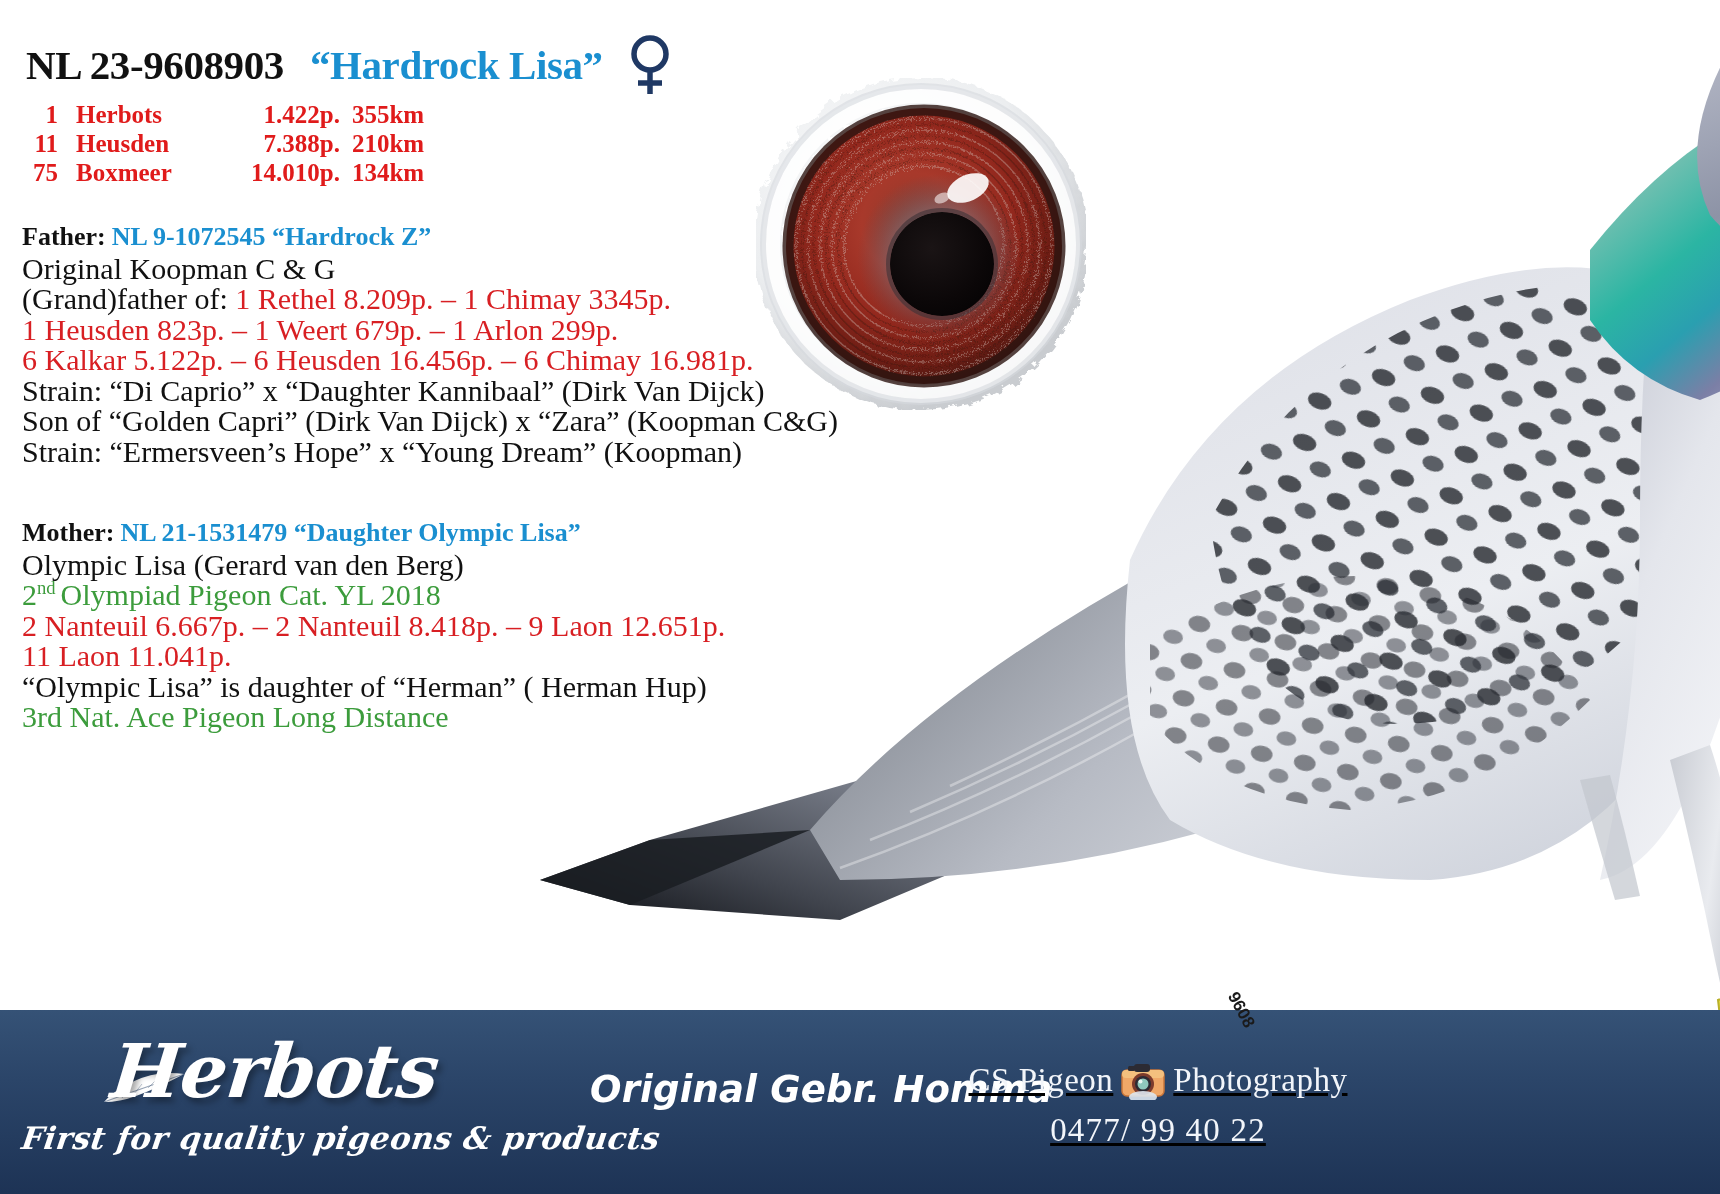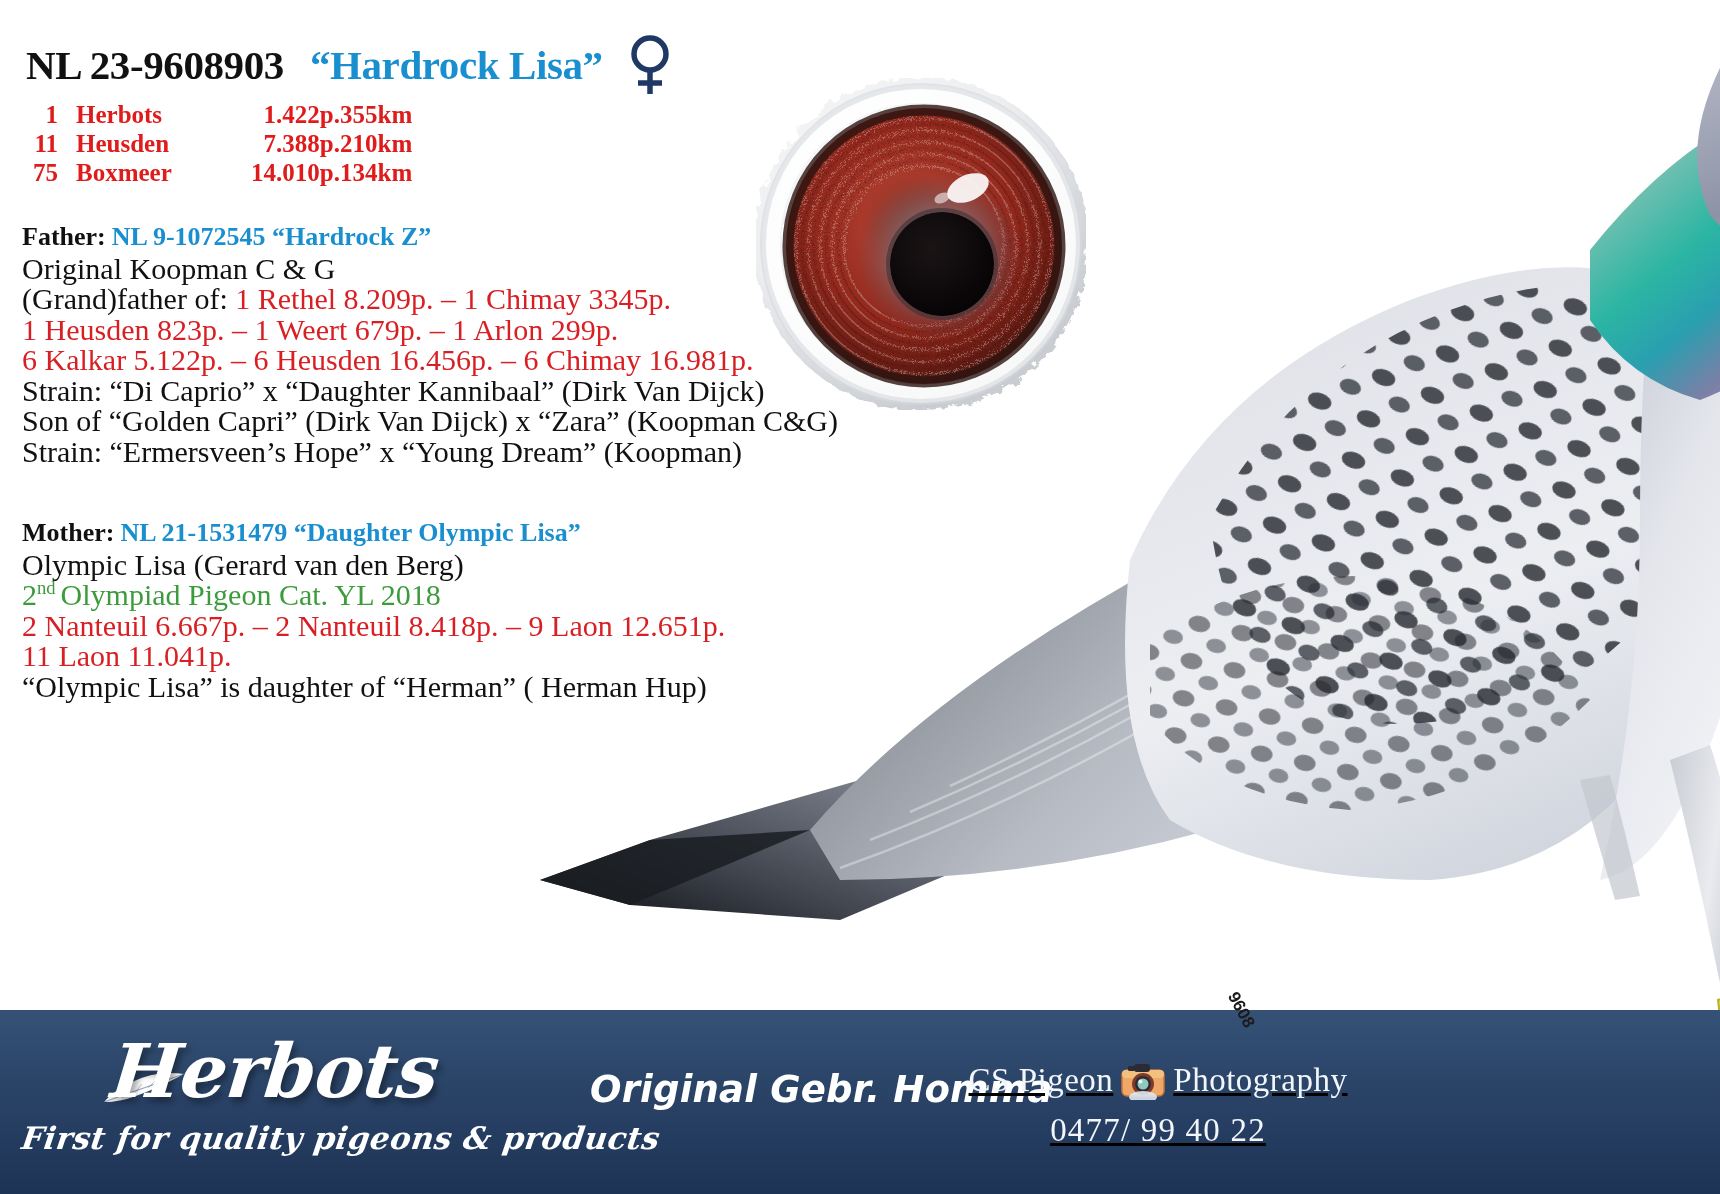--- a/index.html
+++ b/index.html
@@ -59,21 +59,21 @@
     top: 100px;
     color: #e01b1b;
     font-weight: bold;
     font-size: 25px;
     line-height: 29px;
   }
   .results-row { display: flex; }
   .col-pos   { width: 48px; text-align: right; padding-right: 18px; }
   .col-race  { width: 140px; text-align: left; }
   .col-birds { width: 124px; text-align: right; }
-  .col-dist  { width: 96px; text-align: left; }
+  .col-dist  { width: 96px; text-align: center; }
 
   
   .pedigree { position: absolute; left: 22px; }
   .ped-father { top: 222px; }
   .ped-mother { top: 518px; }
 
   .ped-line {
     font-size: 30px;
     line-height: 30.5px;
     color: #111111;
@@ -457,20 +457,21 @@
 
   <div class="pedigree ped-mother">
     <div class="ped-line ped-head">
       <span class="lbl">Mother:</span><span class="val">NL 21-1531479 “Daughter Olympic Lisa”</span>
     </div>
     <div class="ped-line blk">Olympic Lisa (Gerard van den Berg)</div>
     <div class="ped-line green"><span>2</span><sup>nd</sup><span style="margin-left:5px">Olympiad Pigeon Cat. YL 2018</span></div>
     <div class="ped-line red">2 Nanteuil 6.667p. – 2 Nanteuil 8.418p. – 9 Laon 12.651p.</div>
     <div class="ped-line red">11 Laon 11.041p.</div>
     <div class="ped-line blk">“Olympic Lisa” is daughter of “Herman” ( Herman Hup)</div>
+    <div class="ped-line green">3rd Nat. Ace Pigeon Long Distance</div>
   </div>
 
   <div class="footer">
 
     <div class="footer-logo">
       <svg class="logo-feather" viewBox="0 0 86 42">
         <path d="M 82 6 Q 54 2 30 14 Q 10 24 2 34 Q 18 34 34 28 Q 56 20 82 6 Z" fill="#ffffff"></path>
         <path d="M 2 34 Q 30 24 82 6" stroke="#2b4569" stroke-width="1.2" fill="none" opacity="0.5"></path>
         <g stroke="#2b4569" stroke-width="0.9" opacity="0.35">
           <line x1="20" y1="30" x2="28" y2="20"></line>

